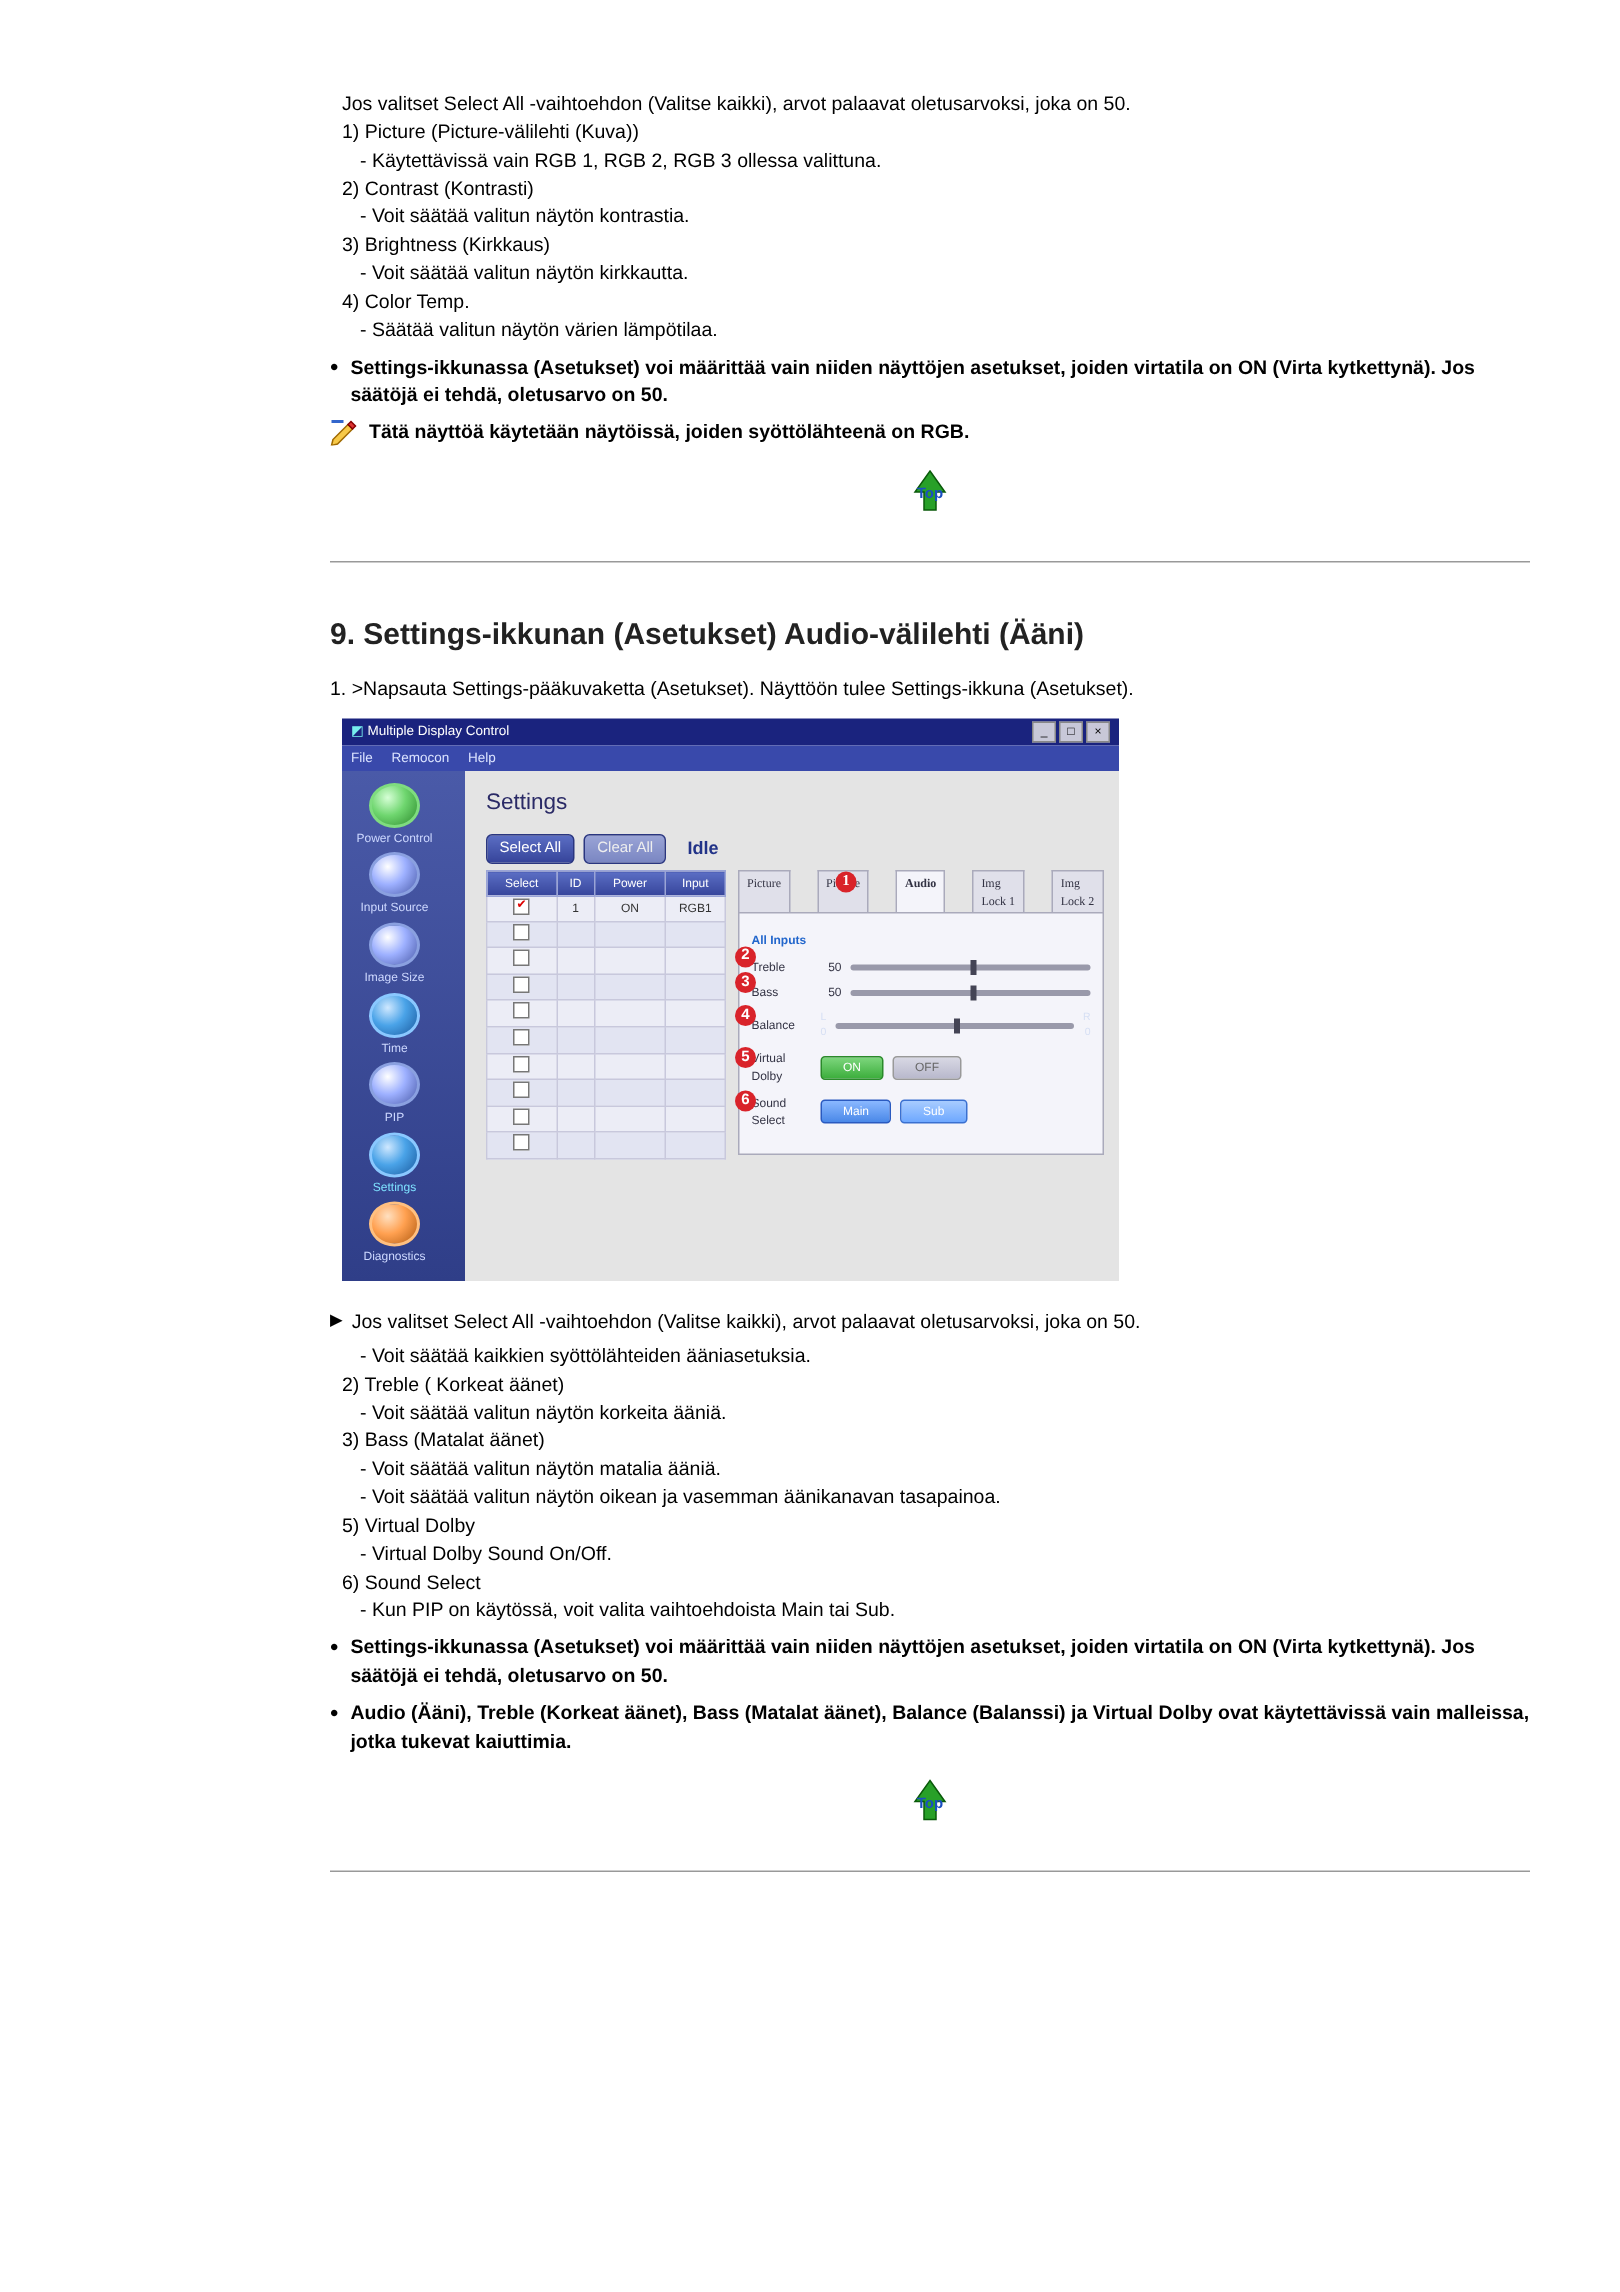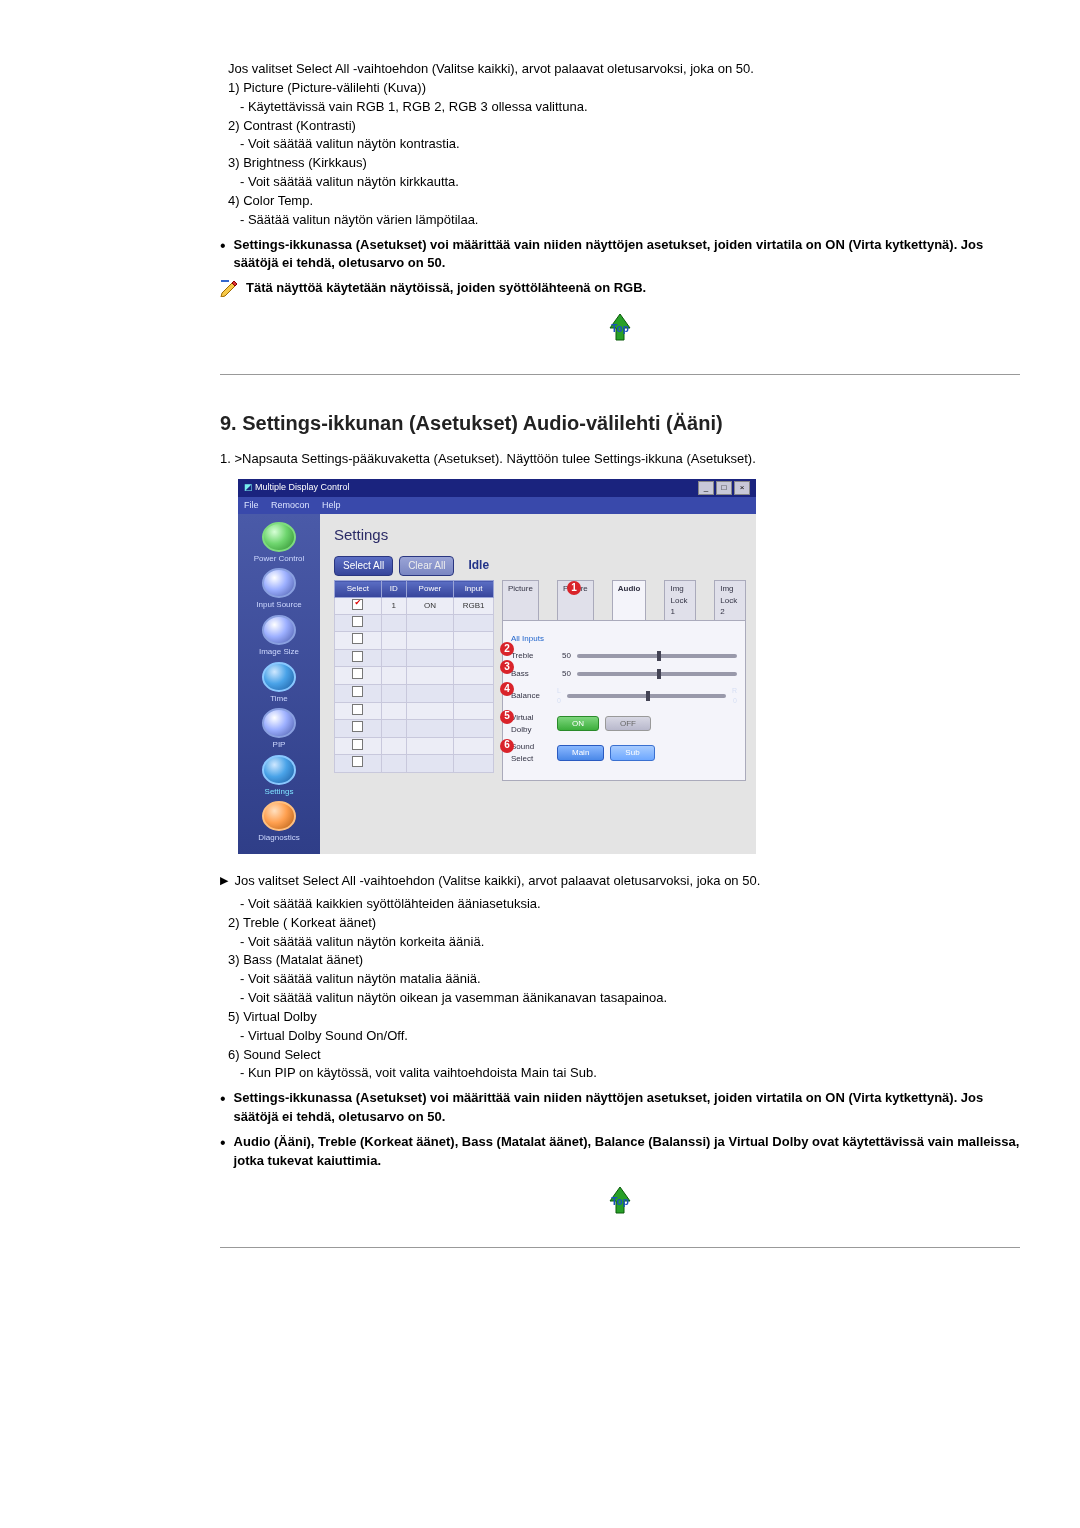--- a/index.html
+++ b/index.html
@@ -67,21 +67,21 @@
     font-size: 20px;
     font-weight: bold;
     margin: 34px 0 12px 0;
     color: #222;
   }
   
   .app-shot {
     width: 518px;
     font-size: 9px;
     color: #d6dff4;
-    margin: 10px 0 18px 18px;
+    margin: 10px 0 18px 8px;
   }
   .app-titlebar {
     background: #1a237e;
     color: #fff;
     padding: 2px 6px;
     display: flex;
     justify-content: space-between;
     align-items: center;
     font-size: 9px;
   }
@@ -100,21 +100,20 @@
   .app-menubar span { margin-right: 10px; }
   .app-body {
     display: flex;
     background: #e8e8e8;
   }
   .app-sidebar {
     width: 82px;
     background: linear-gradient(#4a5aa8, #2f3e88);
     display: flex;
     flex-direction: column;
-    align-items: center;
     padding: 6px 0 10px 0;
     gap: 2px;
   }
   .side-item {
     width: 70px;
     text-align: center;
     font-size: 8px;
     color: #cdd8ff;
   }
   .side-item.active { color: #7ee1ff; }
@@ -177,21 +176,21 @@
     color: #333;
     background: #ecedf6;
   }
   .grid-table tr:nth-child(odd) td { background: #e2e4f2; }
   .cb { width:9px; height:9px; display:inline-block; border:1px solid #777; background:#fff; }
   .cb.chk::after { content:"✔"; font-size:8px; color:#d00; position:relative; top:-3px; }
   .panel-row { display:flex; gap:8px; align-items:flex-start; }
   .right-panel {
     flex: 1;
   }
-  .tabs-row { display:flex; gap:18px; margin-bottom:0; }
+  .tabs-row { display:flex; gap:18px; margin-bottom:0;font-family:Liberation Serif, serif; }
   .tab {
     background: #e0e0ea;
     padding: 2px 5px;
     font-size: 8px;
     color: #334;
     border: 1px solid #aab;
     border-bottom: none;
   }
   .tab.active { background: #f4f4fa; font-weight: bold; }
   .callout-num {
@@ -410,21 +409,21 @@
               <div class="tabs-row" style="position:relative;">
                 <span class="tab">Picture</span>
                 <span class="tab">Picture</span>
                 <span class="tab active">Audio</span>
                 <span class="tab">Img Lock 1</span>
                 <span class="tab">Img Lock 2</span>
                 <span class="callout-num" style="left:72px; top:8px;">1</span>
               </div>
               <div class="panel-box" style="position:relative;">
                 <div class="row">
-                    <span class="lbl" style="color:#2266cc;">All Inputs</span>
+                    <span class="lbl" style="color:#2266cc;font-weight:bold;">All Inputs</span>
                   </div>
                 <div class="row">
                   <span class="callout-num" style="left:-4px;">2</span>
                   <span class="lbl">Treble</span>
                   <span class="sval">50</span>
                   <span class="slider">
                       <span class="thumb"></span>
                     </span>
                 </div>
                 <div class="row">

